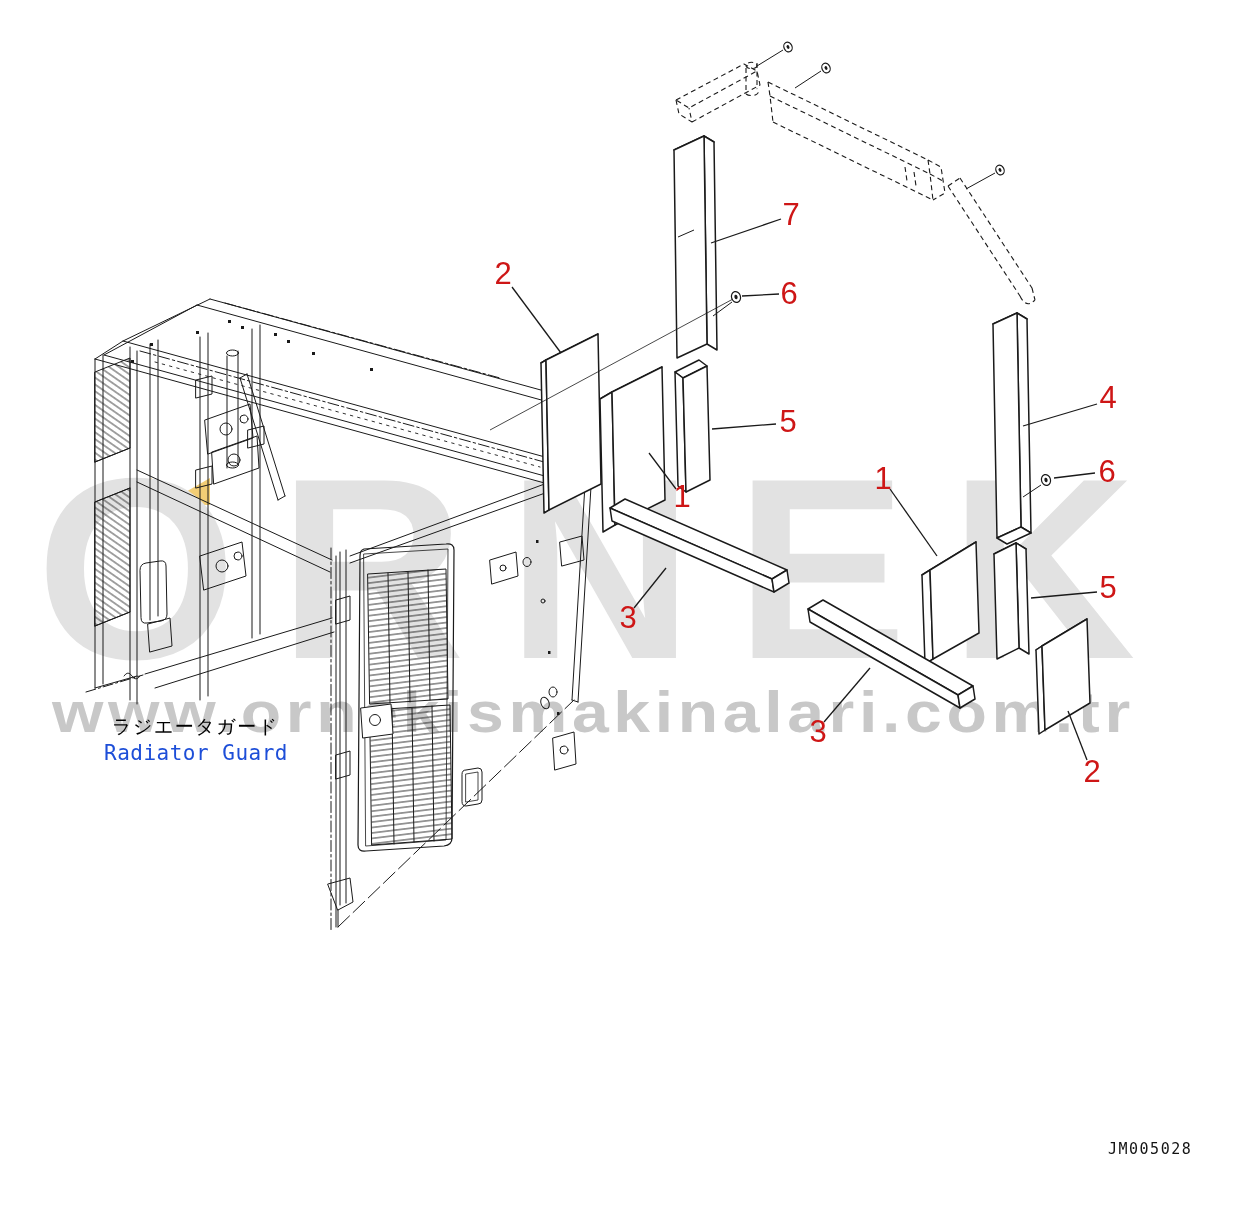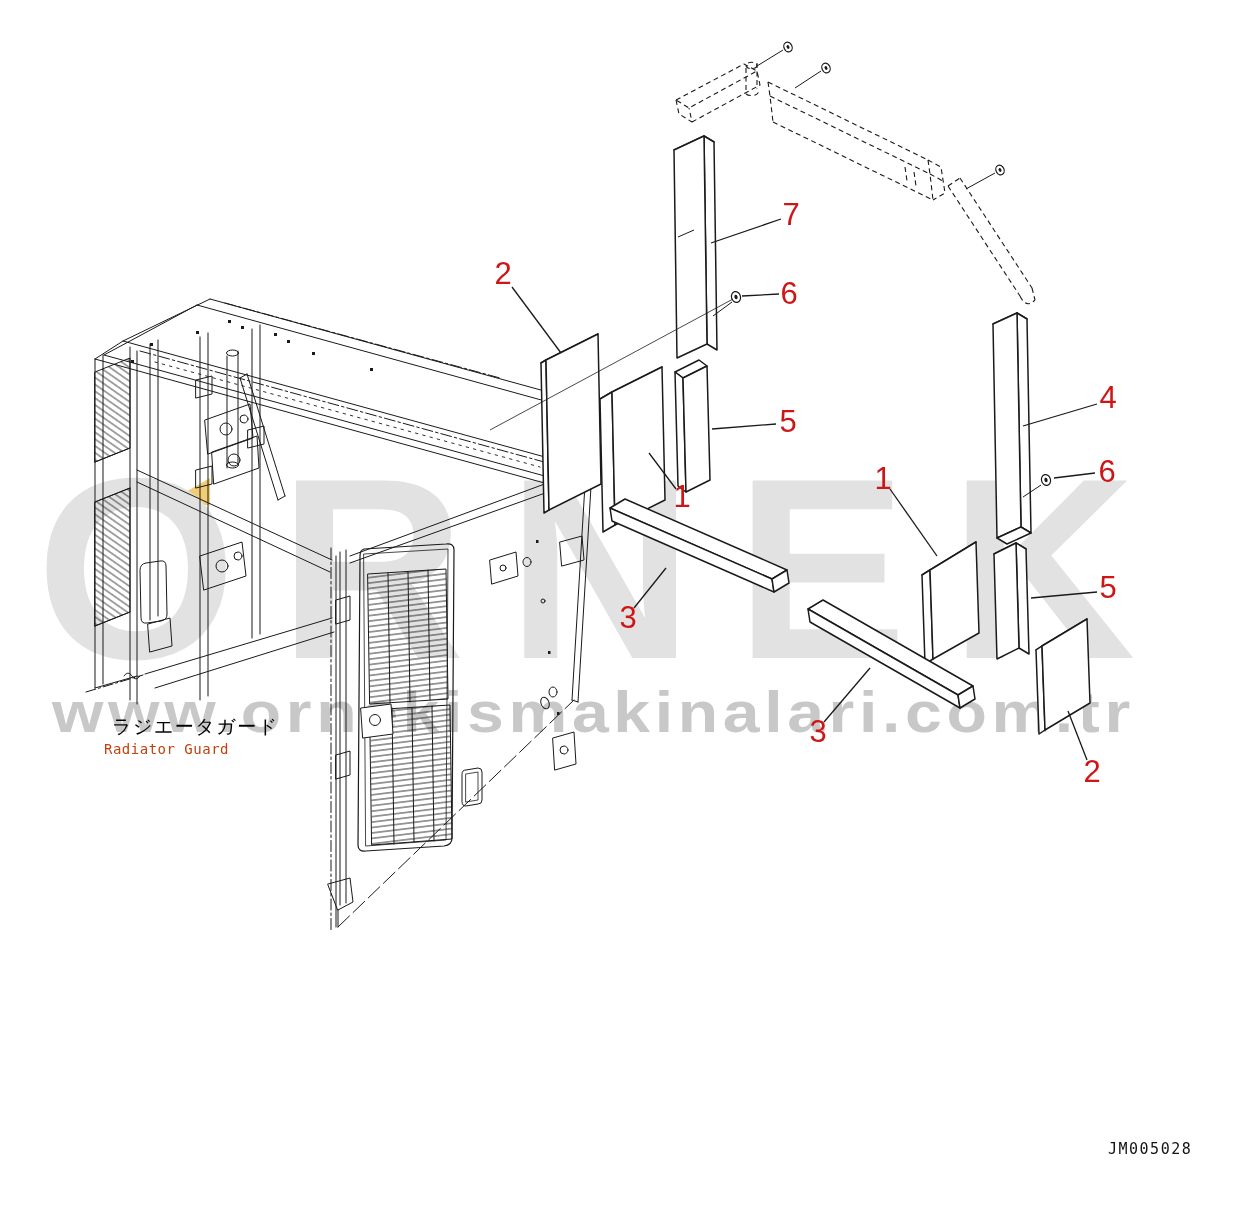--- a/index.html
+++ b/index.html
@@ -24,23 +24,23 @@
   .callout{
     position:absolute;transform:translate(-50%,-50%);
     font-family:"Liberation Sans",sans-serif;font-size:31px;line-height:1;
   }
   .label-ja{
     position:absolute;left:112px;top:714px;z-index:3;color:#000000;
     font-family:"DejaVu Sans Mono","DejaVu Sans",monospace;
     font-size:19px;letter-spacing:1.5px;white-space:nowrap;
   }
   .label-en{
-    position:absolute;left:104px;top:741px;z-index:3;color:#c2410c;
+    position:absolute;left:104px;top:741px;z-index:3;color:#1d4ed8;
     font-family:"DejaVu Sans Mono",monospace;
-    font-size:14px;letter-spacing:0.5px;white-space:nowrap;
+    font-size:21px;letter-spacing:0.5px;white-space:nowrap;
   }
   .drawing-number{
     position:absolute;left:1060px;top:1140px;z-index:3;color:#141414;
     font-family:"DejaVu Sans Mono",monospace;font-size:15px;letter-spacing:1.5px;margin-left:48px;
   }
 </style>
 </head>
 <body>
 
 <div class="stage">

